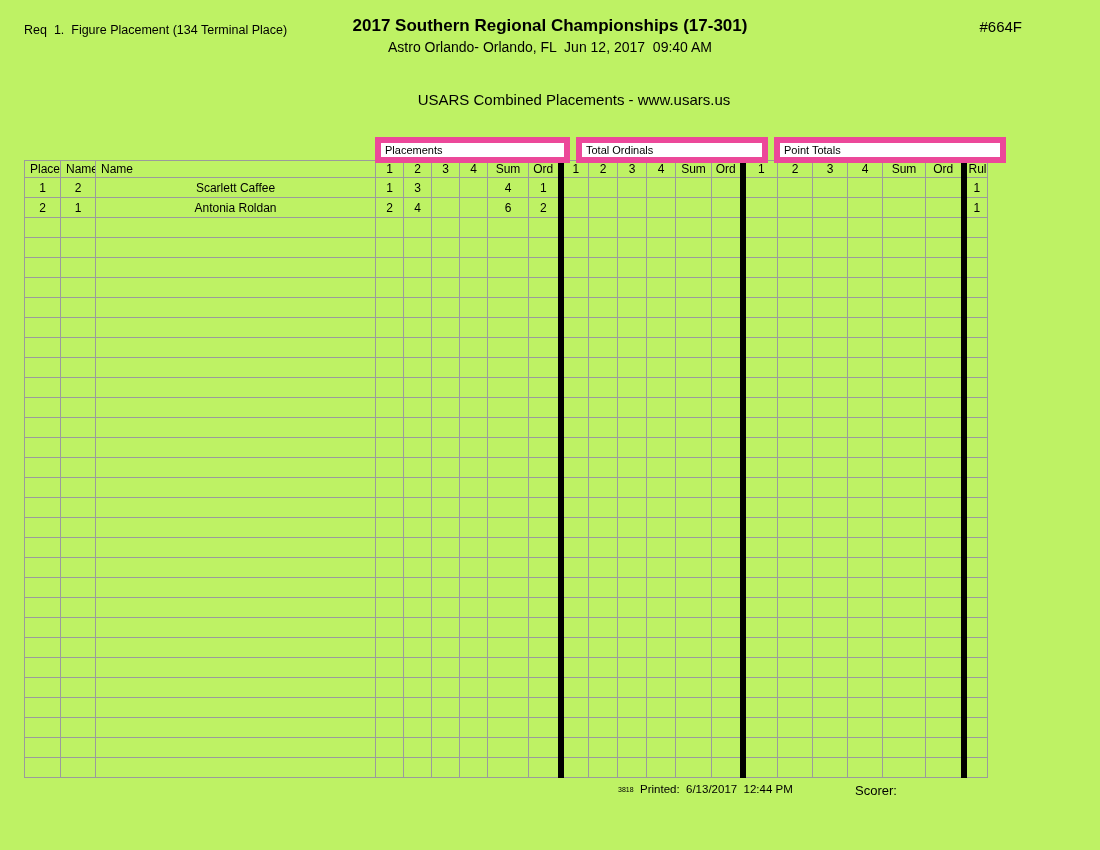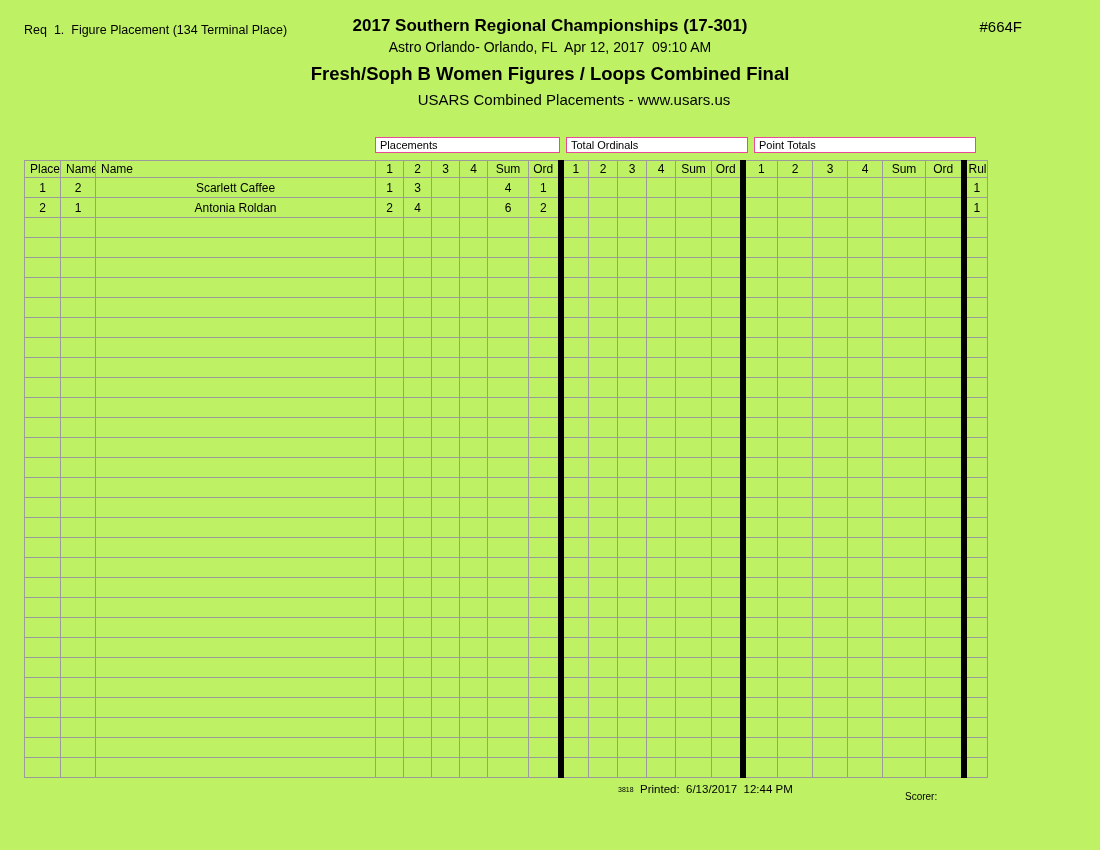--- a/index.html
+++ b/index.html
@@ -13,53 +13,52 @@
   .center-sub{position:absolute;left:0;right:0;top:39px;text-align:center;
     font-size:14px;white-space:pre;}
   .center-event{position:absolute;left:0;right:0;top:63px;text-align:center;
     font-size:18.5px;font-weight:bold;white-space:pre;}
   .center-org{position:absolute;left:0;right:0;top:91px;text-align:center;font-size:15px;margin-left:48px;}
   .sheet-no{position:absolute;right:78px;top:18px;font-size:15px;font-weight:normal;}
 
   .table-wrap{position:absolute;left:24px;top:137px;width:981px;}
   .group-row{display:flex;align-items:flex-start;height:23px;}
   .gspacer{width:351px;flex:none;}
-  .gbox{border:1px solid #ec4899;height:14px;line-height:14px;font-size:11px;
+  .gbox{border:6px solid #ec4899;height:14px;line-height:14px;font-size:11px;
     padding-left:4px;flex:none;background:#fff;}
   .gb1{width:179px;}
   .gb2{width:176px;margin-left:6px;}
   .gb3{width:216px;margin-left:6px;}
 
   table.results{border-collapse:collapse;table-layout:fixed;width:836px;border:1.5px solid #000;}
   table.results th,table.results td{border:1px solid #9b9b9b;height:19px;padding:0 2px;
     font-size:12px;font-weight:normal;text-align:center;overflow:hidden;white-space:nowrap;}
   table.results th{height:16px;}
   .h-left{text-align:left !important;padding-left:5px !important;}
   td.c-place{text-align:left;padding-left:7px;font-weight:bold;}
   td.c-cont{font-weight:bold;}
   td.c-name{text-align:left;padding-left:5px;font-weight:bold;}
   td.c-ord{font-weight:bold;}
   .g2{border-left:6px solid #000 !important;}
 
   .footer-micro{position:absolute;left:618px;top:786px;font-size:7px;}
   .footer-printed{position:absolute;left:640px;top:783px;font-size:11.5px;white-space:pre;}
-  .footer-scorer{position:absolute;left:905px;top:783px;font-size:10px;margin-top:8px;}
+  .footer-scorer{position:absolute;left:855px;top:783px;font-size:13px;}
 </style>
 </head>
 <body>
 
 <div class="sheet">
 
   <div class="req-block">
     <div>Req  1.  Figure Placement (134 Terminal Place)</div>
   </div>
 
   <div class="center-title">2017 Southern Regional Championships (17-301)</div>
-  <div class="center-sub">Astro Orlando- Orlando, FL  Apr 12, 2017  09:10 AM</div>
-  <div class="center-event">Fresh/Soph B Women Figures / Loops Combined Final</div>
+  <div class="center-sub">Astro Orlando- Orlando, FL  Jun 12, 2017  09:40 AM</div>
   <div class="center-org">USARS Combined Placements - www.usars.us</div>
   <div class="sheet-no">#664F</div>
 
   <div class="table-wrap">
 
     <div class="group-row">
       <div class="gspacer"></div>
       <div class="gbox gb1">Placements</div>
       <div class="gbox gb2">Total Ordinals</div>
       <div class="gbox gb3">Point Totals</div>

